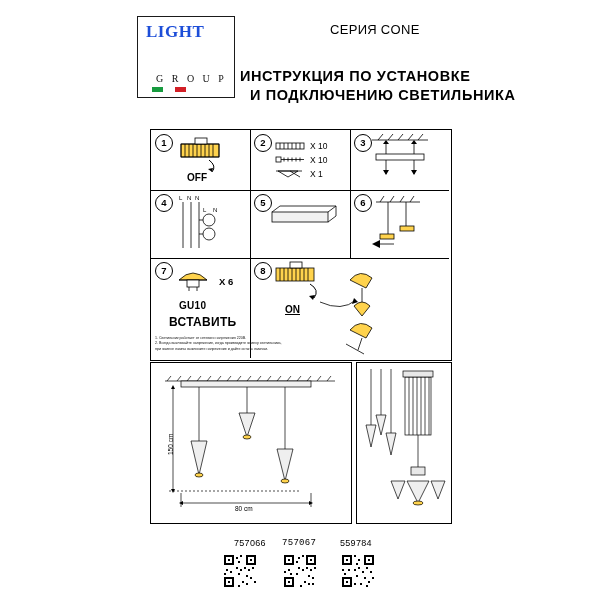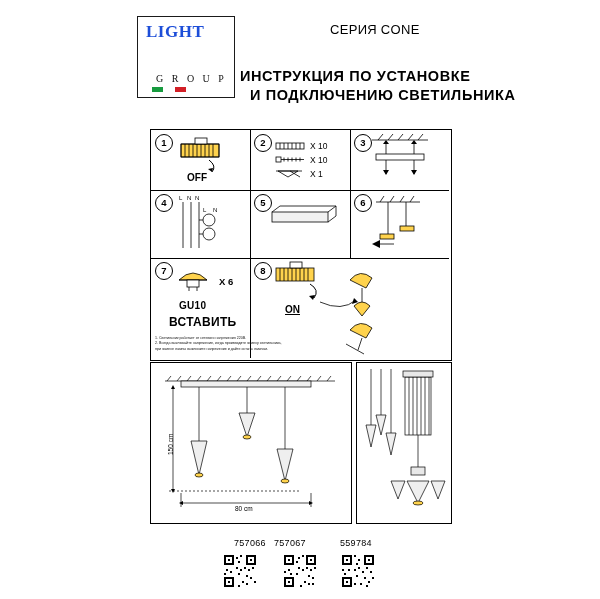--- a/index.html
+++ b/index.html
@@ -410,21 +410,21 @@
         <rect x="54" y="104" width="14" height="8" fill="#e8e8e8"></rect>
         <path d="M50 118 l22 0 l-11 22 z" fill="#efefef"></path>
         <ellipse cx="61" cy="140" rx="5" ry="2" fill="#ffd34d"></ellipse>
         <path d="M34 118 l14 0 l-7 18 z" fill="#efefef"></path>
         <path d="M74 118 l14 0 l-7 18 z" fill="#efefef"></path>
       </g>
     </svg>
   </div>
 
   <div class="code" style="left:222px;top:538px;margin-left:12px;">757066</div>
-  <div class="code" style="left:274px;top:538px;">757067</div>
+  <div class="code" style="left:282px;top:538px;font-family:Liberation Mono, monospace;">757067</div>
   <div class="code" style="left:340px;top:538px;">559784</div>
 
   <div class="qr" style="left:222px;top:553px;">
     <svg width="36" height="36">
       <rect width="36" height="36" fill="#fff"></rect>
       <g fill="#000">
         <rect x="2" y="2" width="10" height="10"></rect>
           <rect x="4" y="4" width="6" height="6" fill="#fff"></rect>
           <rect x="6" y="6" width="2" height="2"></rect>
         <rect x="24" y="2" width="10" height="10"></rect>

